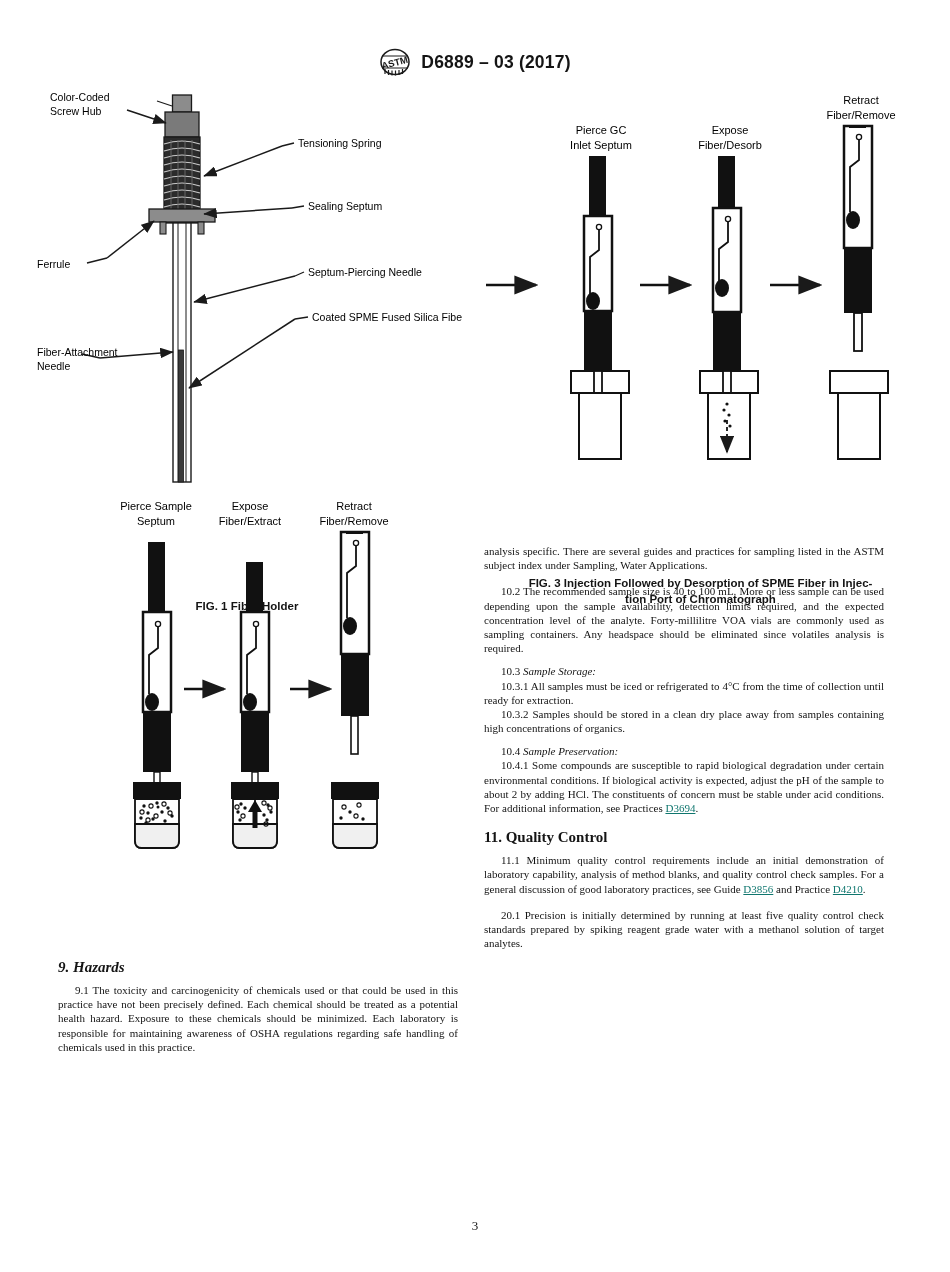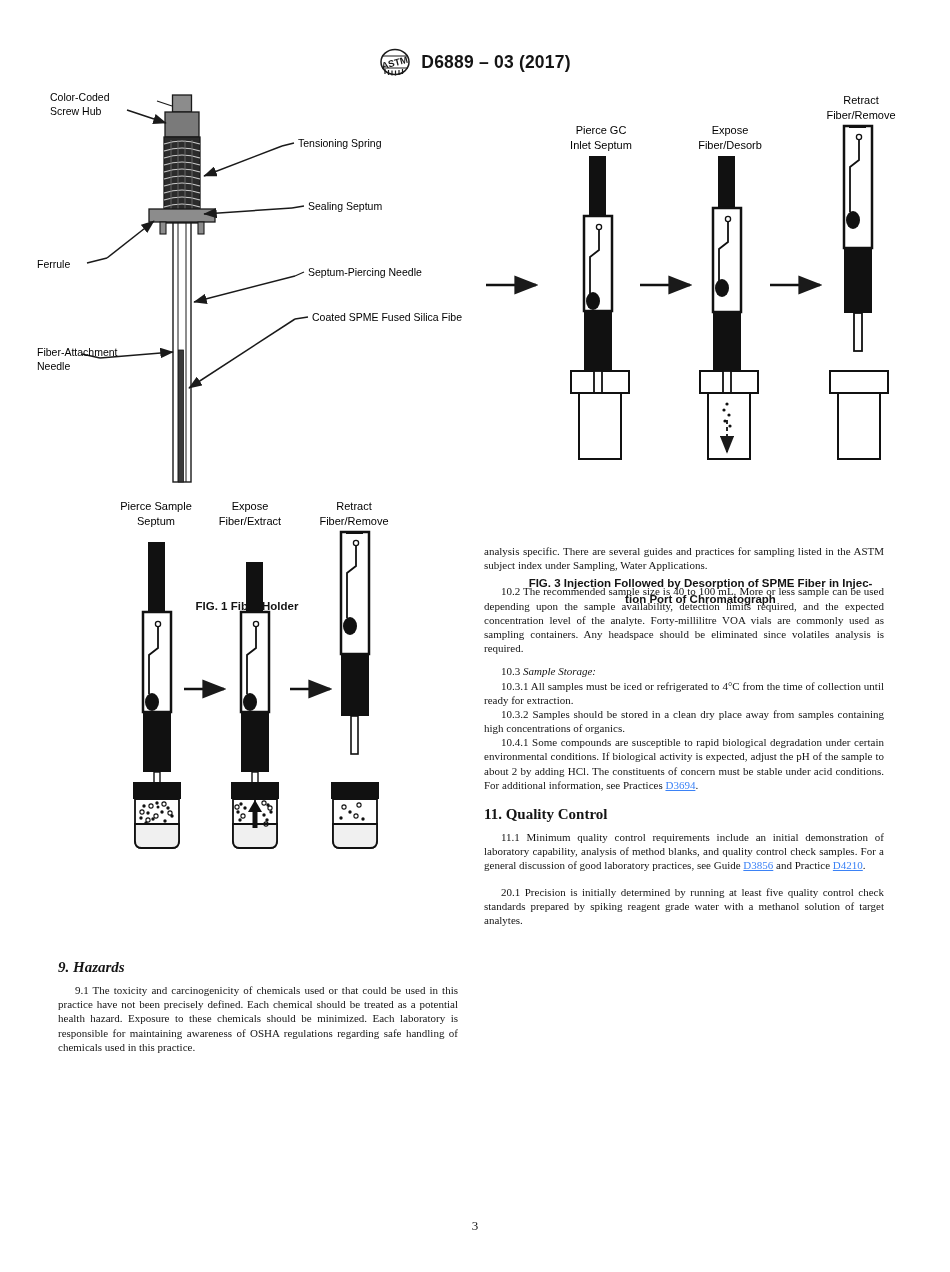--- a/index.html
+++ b/index.html
@@ -70,21 +70,21 @@
     font-size:11px;
     line-height:1.29;
     margin:0 0 0 0;
     text-align:justify;
     text-indent:17px;
     -webkit-hyphens:none; hyphens:none;
   }
   p.para + p.para { margin-top:12px; }
   p.tight + p.tight { margin-top:0; }
   .ital { font-style:italic; }
-  .xref { color:#3b82f6;margin-top:16px; }
+  .xref { color:#0f766e;margin-top:16px; }
 
   
   .page-num {
     position:absolute; left:0; top:1218px; width:950px;
     text-align:center; font-size:13px;
     font-family:"Liberation Serif", serif;
   }
 </style>
 </head>
 <body>
@@ -377,20 +377,24 @@
 
     <p class="para">10.2 The recommended sample size is 40 to 100 mL. More or less sample can be used depending upon the sample availability, detection limits required, and the expected concentration level of the analyte. Forty-millilitre VOA vials are commonly used as sampling containers. Any headspace should be eliminated since volatiles analysis is required.</p>
 
     <p class="para tight" style="margin-top:9px">
       <span>10.3</span>
       <span class="ital">Sample Storage:</span>
     </p>
     <p class="para tight">10.3.1 All samples must be iced or refrigerated to 4°C from the time of collection until ready for extraction.</p>
     <p class="para tight">10.3.2 Samples should be stored in a clean dry place away from samples containing high concentrations of organics.</p>
 
+    <p class="para tight" style="margin-top:9px">
+      <span>10.4</span>
+      <span class="ital">Sample Preservation:</span>
+    </p>
     <p class="para tight"><span>10.4.1 Some compounds are susceptible to rapid biological degradation under certain environmental conditions. If biological activity is expected, adjust the pH of the sample to about 2 by adding HCl. The constituents of concern must be stable under acid conditions. For additional information, see Practices </span><a class="xref" href="#">D3694</a><span>.</span></p>
 
     <div class="sec-head">11.  Quality Control</div>
 
     <p class="para"><span>11.1 Minimum quality control requirements include an initial demonstration of laboratory capability, analysis of method blanks, and quality control check samples. For a general discussion of good laboratory practices, see Guide </span><a class="xref" href="#">D3856</a><span> and Practice </span><a class="xref" href="#">D4210</a><span>.</span></p>
 
     <p class="para">20.1 Precision is initially determined by running at least five quality control check standards prepared by spiking reagent grade water with a methanol solution of target analytes.</p>
   </div>
 
   <div class="page-num">3</div>

